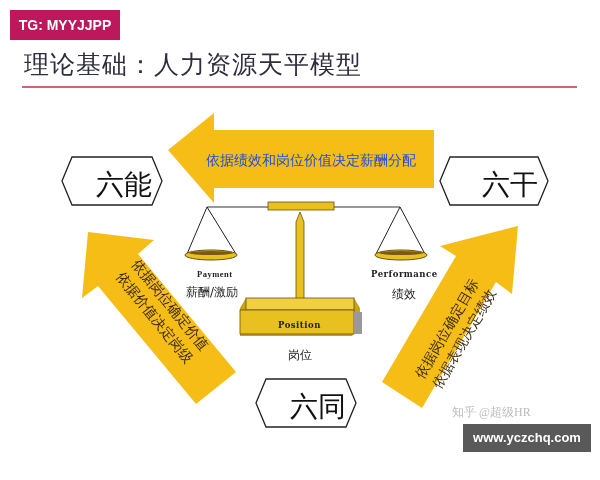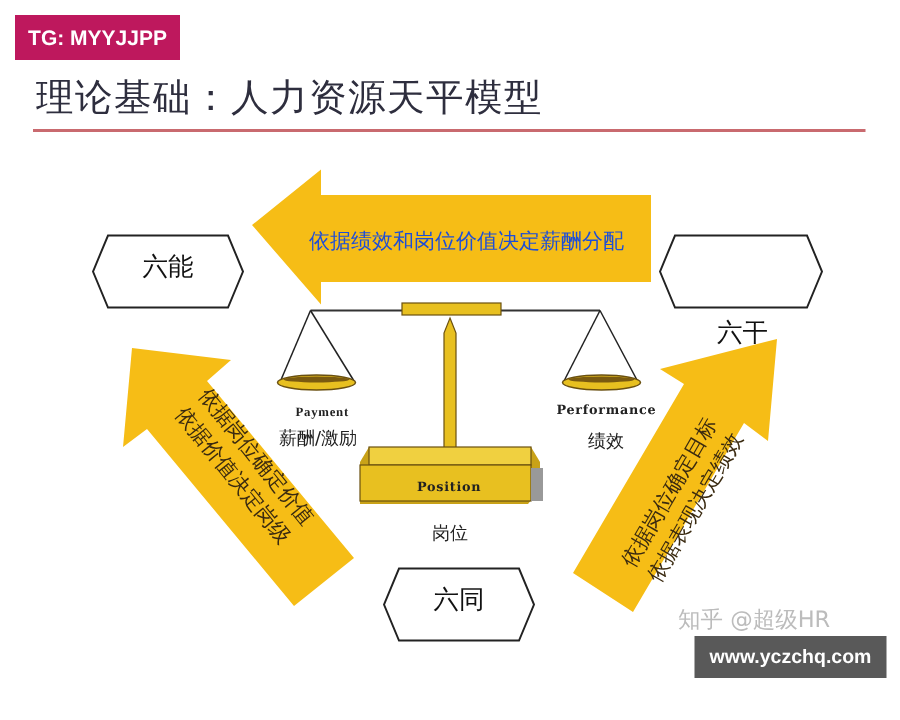--- a/index.html
+++ b/index.html
@@ -1,26 +1,26 @@
 <!DOCTYPE html>
 <html><head>
 <meta charset="utf-8">
 <style>
   html,body{margin:0;padding:0;}
   body{width:600px;height:480px;background:#ffffff;position:relative;overflow:hidden;font-family:"DejaVu Sans",sans-serif;}
   .tg{position:absolute;left:10px;top:10px;width:110px;height:30px;background:#be185d;color:#fff;font-family:"Liberation Sans",sans-serif;font-weight:bold;font-size:14px;line-height:30px;text-align:center;}
   .title{position:absolute;left:24px;top:48px;font-size:25px;color:#2e2e3e;letter-spacing:1px;}
   .rule{position:absolute;left:22px;top:86px;width:555px;height:2px;background:#c96a6f;}
   svg.diag{position:absolute;left:0;top:0;}
-  .hexlabel{position:absolute;font-size:17px;color:#111;text-align:center;}
+  .hexlabel{position:absolute;font-size:28px;color:#111;text-align:right;}
   .toparrow-text{position:absolute;left:206px;top:152px;font-size:14px;color:#1d4ed8;}
   .label-en{position:absolute;font-family:"DejaVu Serif",serif;font-weight:bold;font-size:8.5px;color:#222;letter-spacing:0.5px;}
   .label-cn{position:absolute;font-size:12px;color:#222;}
   .diag-text{position:absolute;font-size:14px;color:#3a2a10;white-space:nowrap;line-height:20px;transform-origin:0 0;}
-  .zhihu{position:absolute;left:452px;top:404px;font-size:15px;color:#bcbcbc;}
+  .zhihu{position:absolute;left:452px;top:404px;font-size:12px;color:#bcbcbc;font-family:Liberation Serif, serif;}
   .site{position:absolute;left:463px;top:424px;width:128px;height:28px;background:#595959;color:#fff;font-family:"Liberation Sans",sans-serif;font-weight:bold;font-size:13px;line-height:28px;text-align:center;}
 </style>
 </head>
 <body>
 
 <div class="tg">TG: MYYJJPP</div>
 <div class="title">理论基础：人力资源天平模型</div>
 <div class="rule"></div>
 
 <svg class="diag" width="600" height="480" viewBox="0 0 600 480">
@@ -50,21 +50,21 @@
   <ellipse cx="401" cy="255" rx="26" ry="5" fill="#e8c020" stroke="#6a5010" stroke-width="1"></ellipse>
   <ellipse cx="401" cy="253" rx="22" ry="2" fill="#7a5a10"></ellipse>
 
   <polygon points="246,298 354,298 360,308 360,326 352,336 240,336 240,308" fill="#c9a218"></polygon>
   <rect x="246" y="298" width="108" height="12" fill="#f0d040" stroke="#6a5010" stroke-width="0.8"></rect>
   <rect x="240" y="310" width="114" height="24" fill="#e8c020" stroke="#6a5010" stroke-width="0.8"></rect>
   <rect x="354" y="312" width="8" height="22" fill="#999"></rect>
 </svg>
 
 <div class="hexlabel" style="left:72px;top:166px;width:80px;">六能</div>
-<div class="hexlabel" style="left:452px;top:166px;width:86px;margin-top:44px;">六干</div>
+<div class="hexlabel" style="left:452px;top:166px;width:86px;">六干</div>
 <div class="hexlabel" style="left:266px;top:388px;width:80px;">六同</div>
 
 <div class="toparrow-text">依据绩效和岗位价值决定薪酬分配</div>
 
 <div class="label-en" style="left:197px;top:269px;font-family:Liberation Serif, serif;">Payment</div>
 <div class="label-cn" style="left:186px;top:284px;">薪酬/激励</div>
 <div class="label-en" style="left:371px;top:269px;">Performance</div>
 <div class="label-cn" style="left:392px;top:286px;">绩效</div>
 <div class="label-en" style="left:278px;top:320px;">Position</div>
 <div class="label-cn" style="left:288px;top:347px;">岗位</div>

